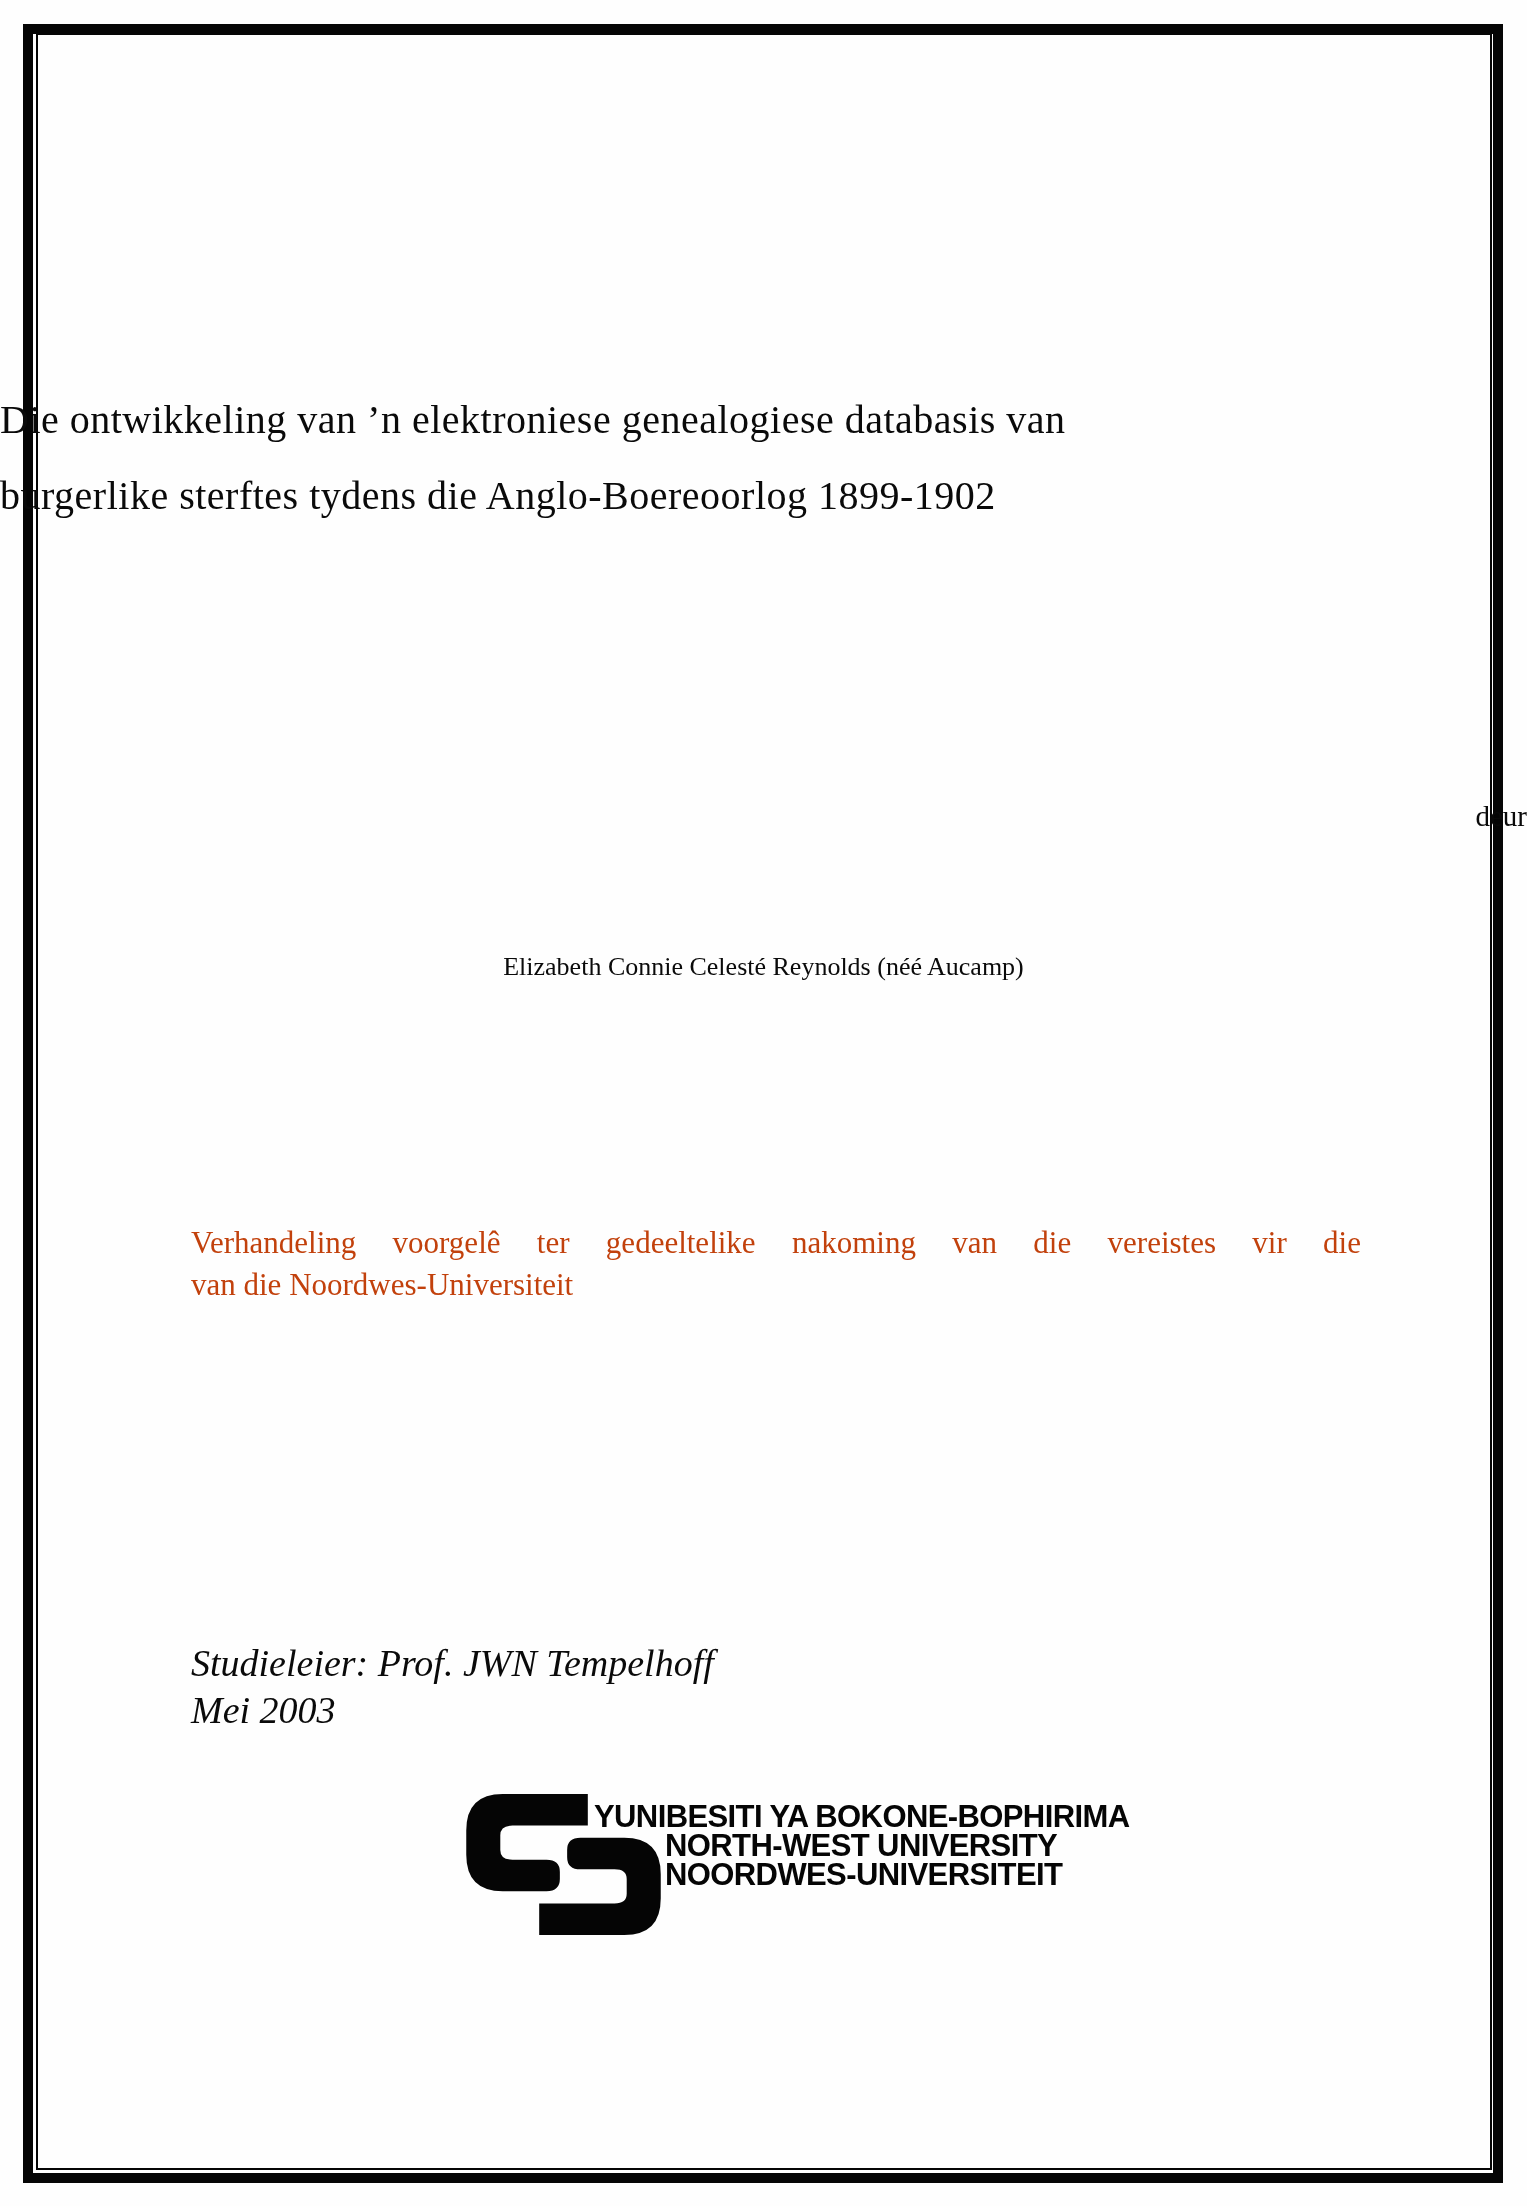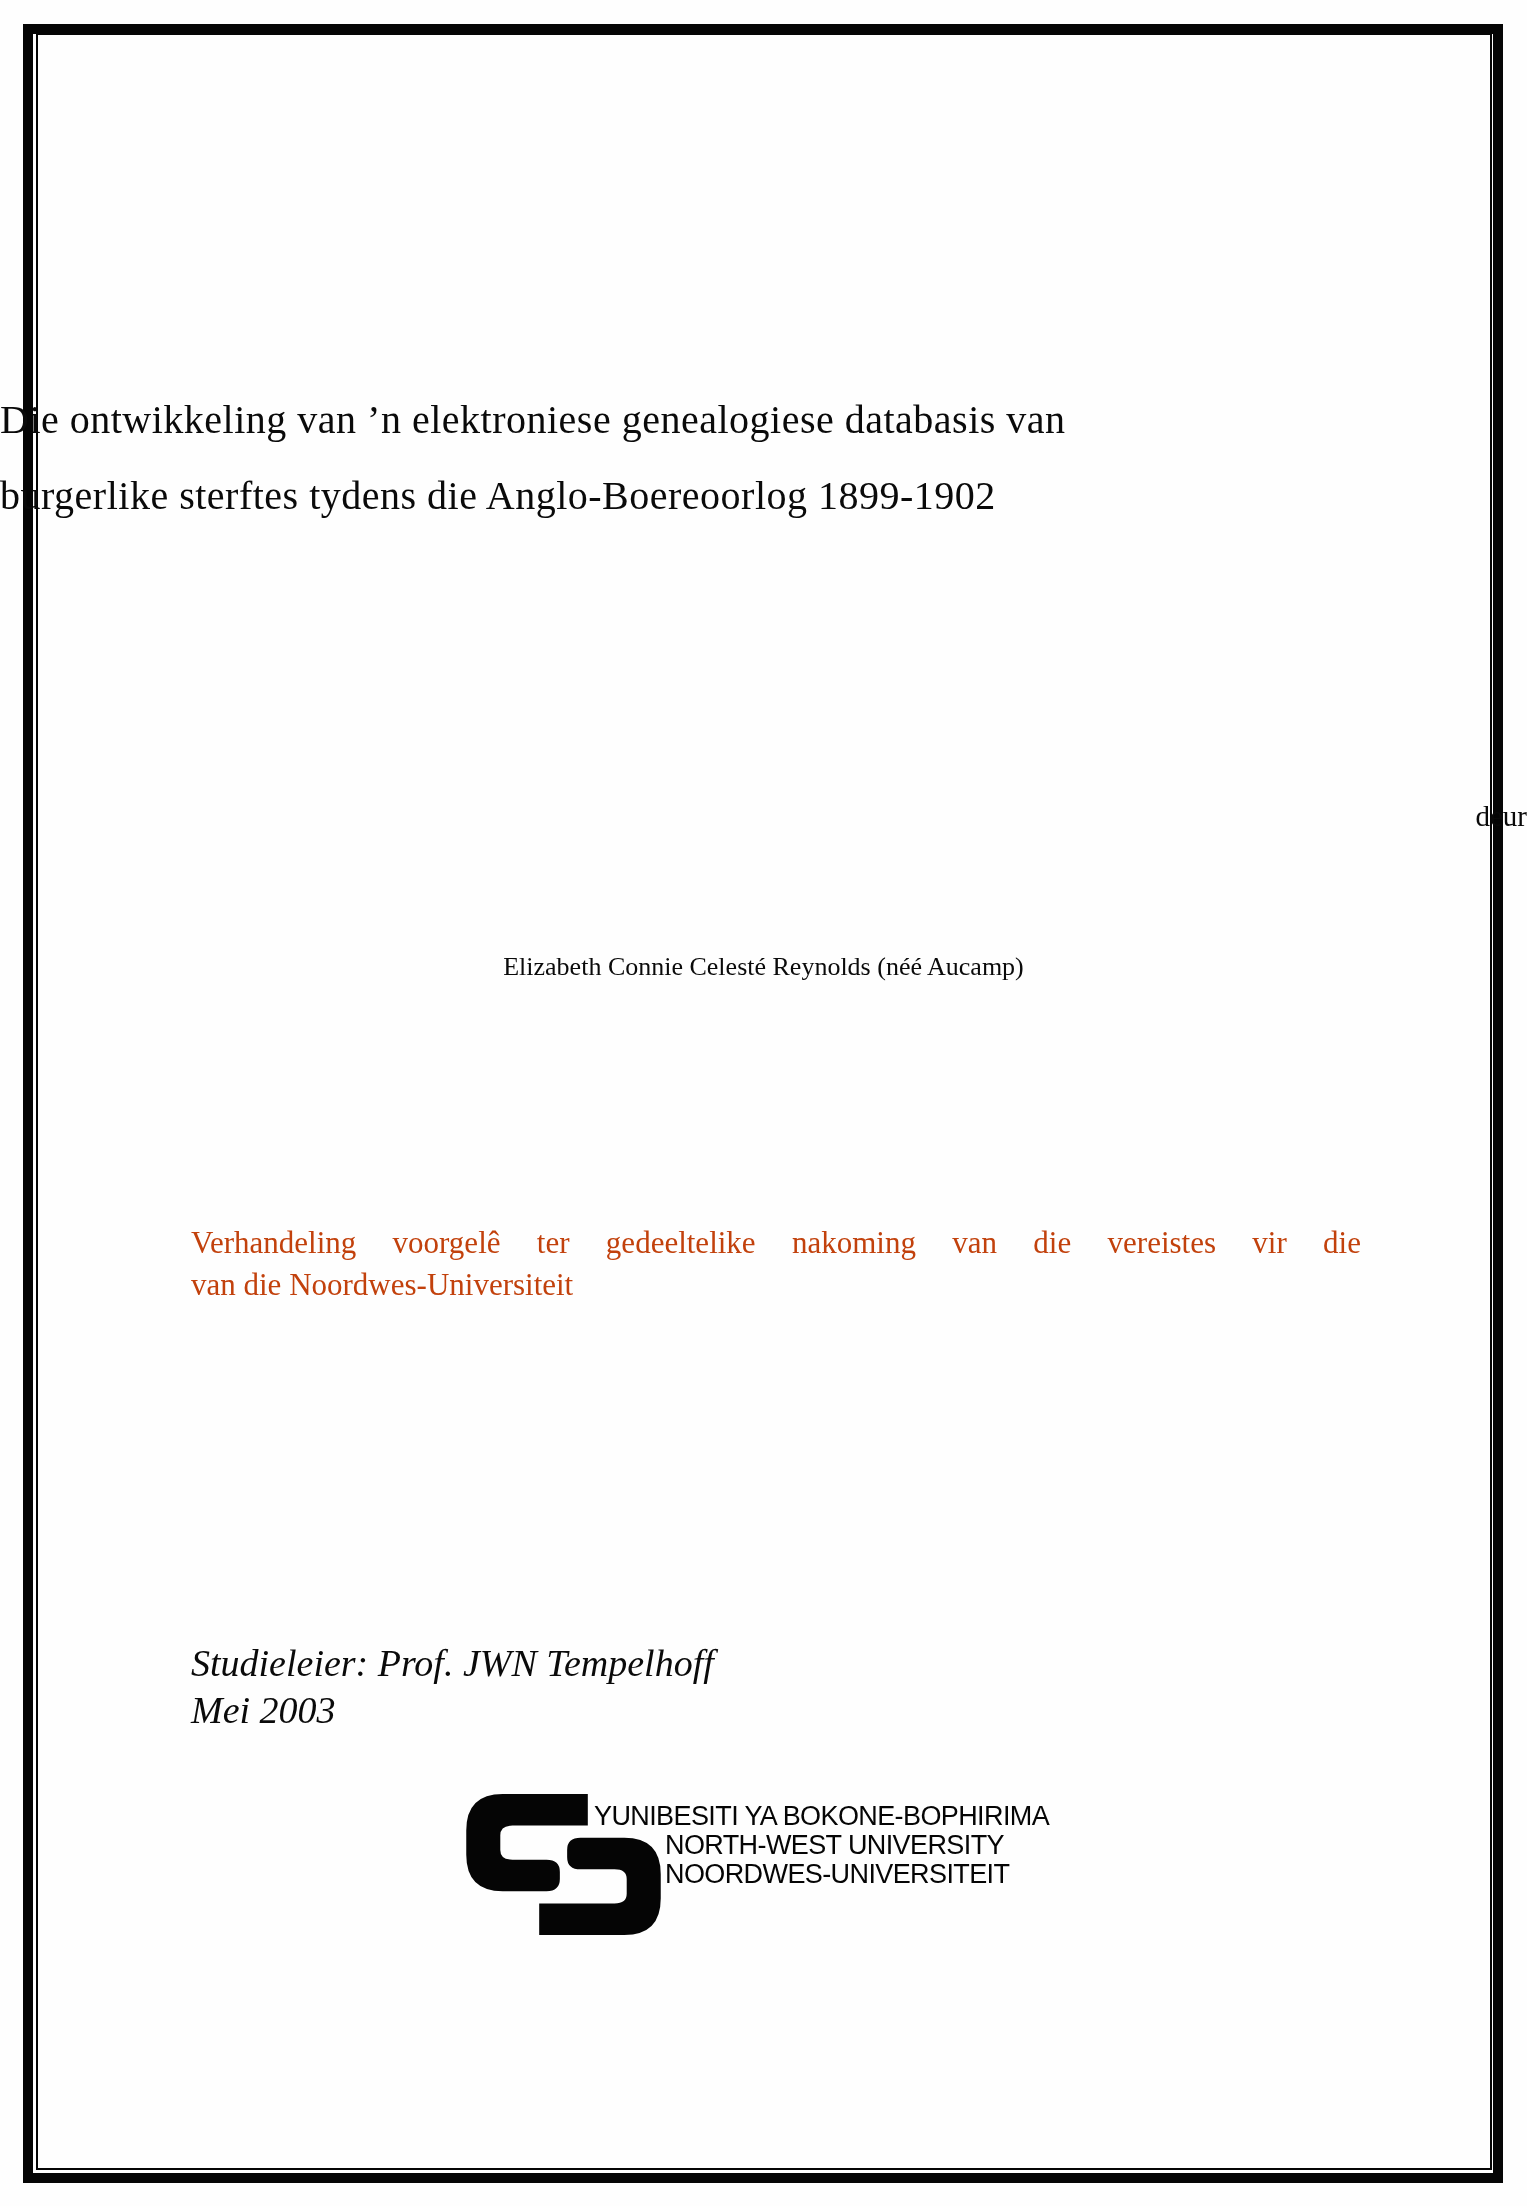--- a/index.html
+++ b/index.html
@@ -83,22 +83,22 @@
   }
   .logo-mark {
     position: absolute;
     left: 0; top: 0;
     width: 195px; height: 141px;
   }
   .logo-text {
     position: absolute;
     left: 128px; top: 8px;
     font-family: "Liberation Sans", "DejaVu Sans", sans-serif;
-    font-weight: 400;
-    font-size: 27px;
+    font-weight: 700;
+    font-size: 31px;
     line-height: 29px;
     letter-spacing: -0.6px;
     white-space: nowrap;
     color: #050505;
   }
   .logo-text .indent { padding-left: 71px; }
 </style>
 </head>
 <body>
 

